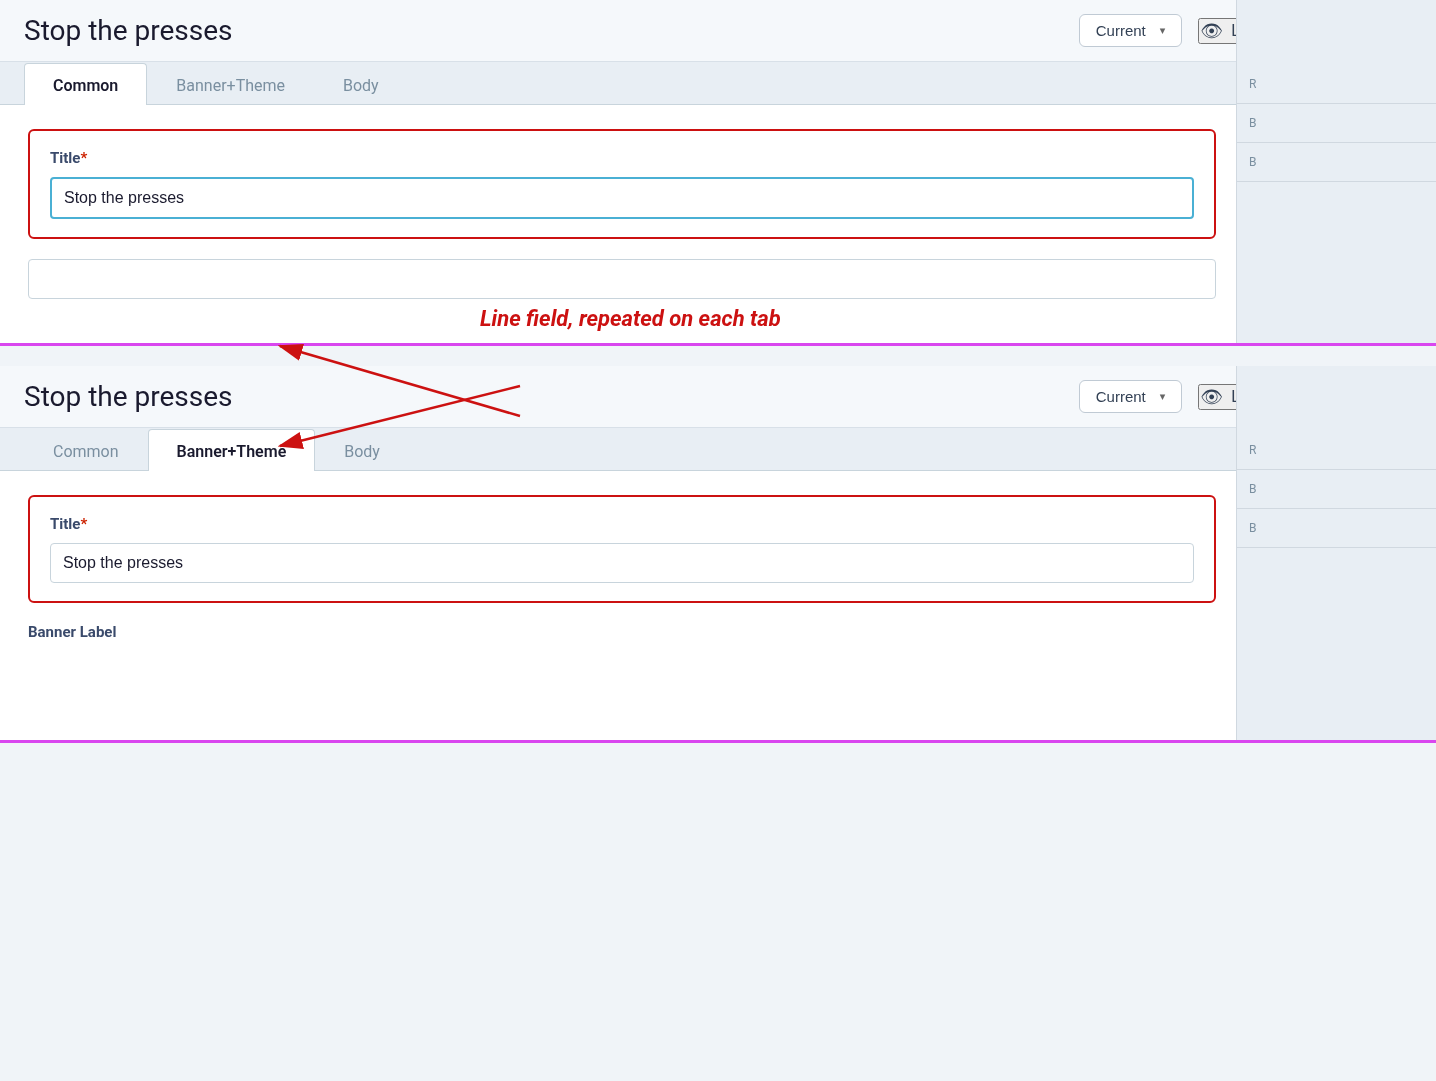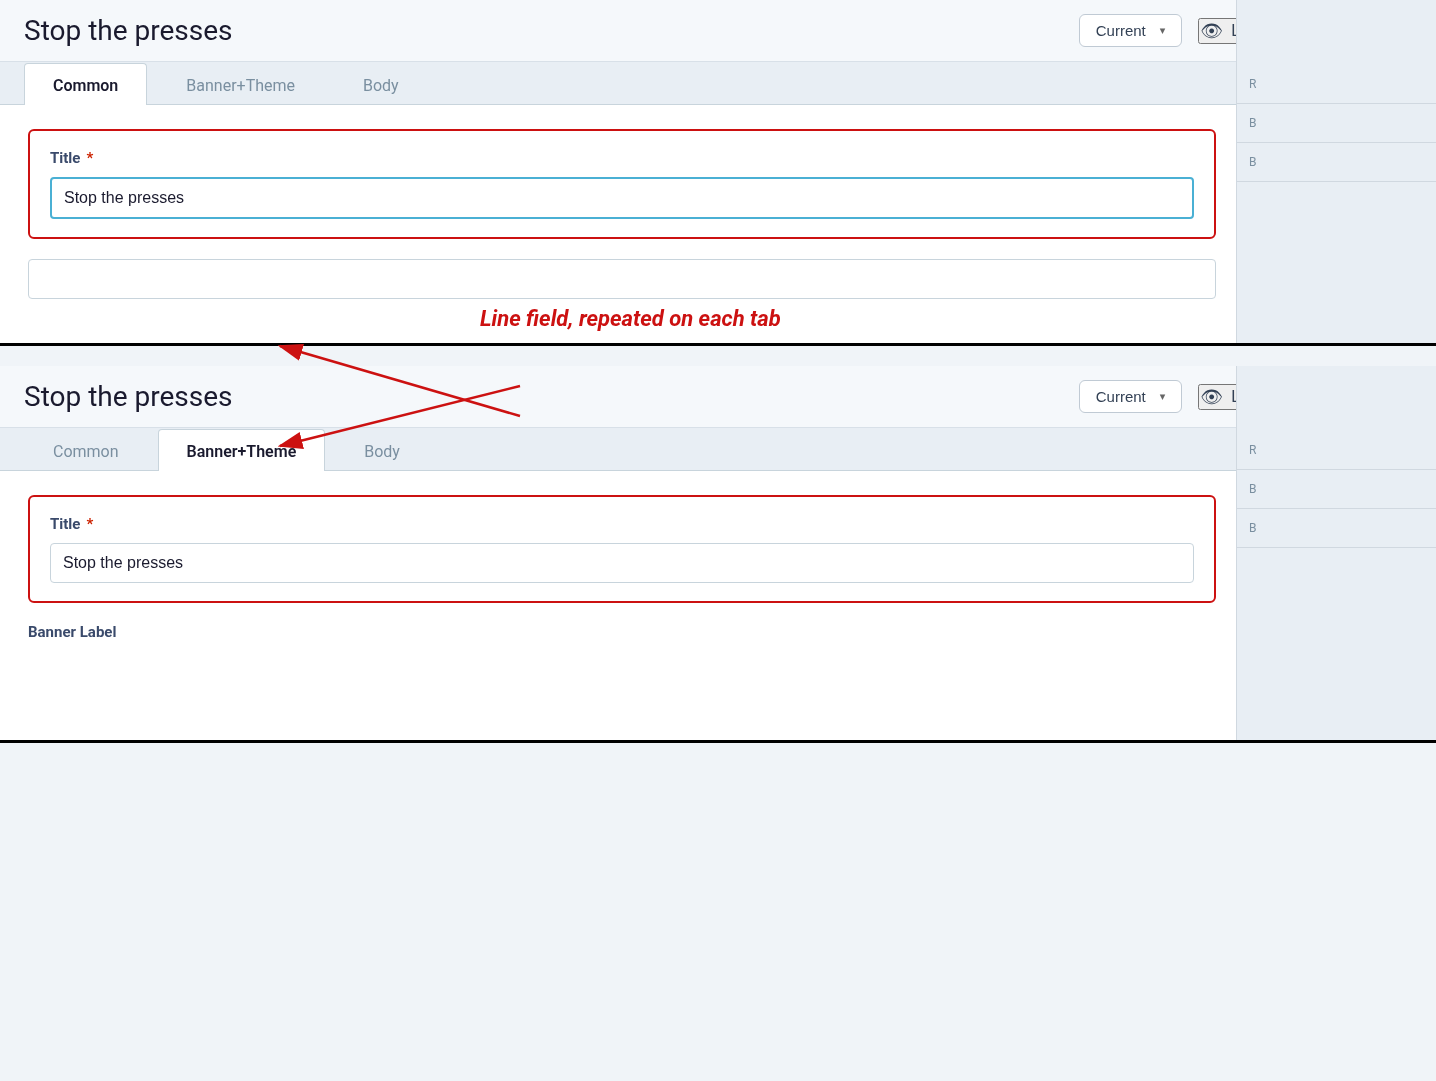--- a/index.html
+++ b/index.html
@@ -72,21 +72,21 @@
       color: #334155;
       cursor: pointer;
       font-weight: 400;
     }
 
     
     .tabs-bar {
       display: flex;
       background: #e8eef4;
       padding: 0 24px;
-      gap: 10px;
+      gap: 0;
     }
 
     .tab {
       padding: 12px 28px 10px;
       font-size: 16px;
       cursor: pointer;
       border: 1px solid transparent;
       border-bottom: none;
       color: #7a8fa0;
       background: transparent;
@@ -120,21 +120,20 @@
       background: white;
     }
 
     .field-label {
       font-size: 15px;
       font-weight: 700;
       color: #3a4a6b;
       margin-bottom: 10px;
       display: flex;
       align-items: flex-start;
-      gap: 6px;
     }
 
     .required-star {
       color: #cc2200;
       font-size: 15px;
     }
 
     .text-input {
       width: 100%;
       padding: 10px 12px;
@@ -160,21 +159,21 @@
       font-size: 22px;
       font-weight: 700;
       font-style: italic;
       white-space: nowrap;
     }
 
     
     .panel {
       position: relative;
       background: #ec4899;
-      border-bottom: 3px solid #000000;
+      border-bottom: 3px solid #d946ef;
     }
   </style>
 </head>
 <body>
 
 <div class="panel" style="padding-bottom:0;">
 
   <div class="header">
     <span class="header-title">Stop the presses</span>
     <button class="version-btn">

